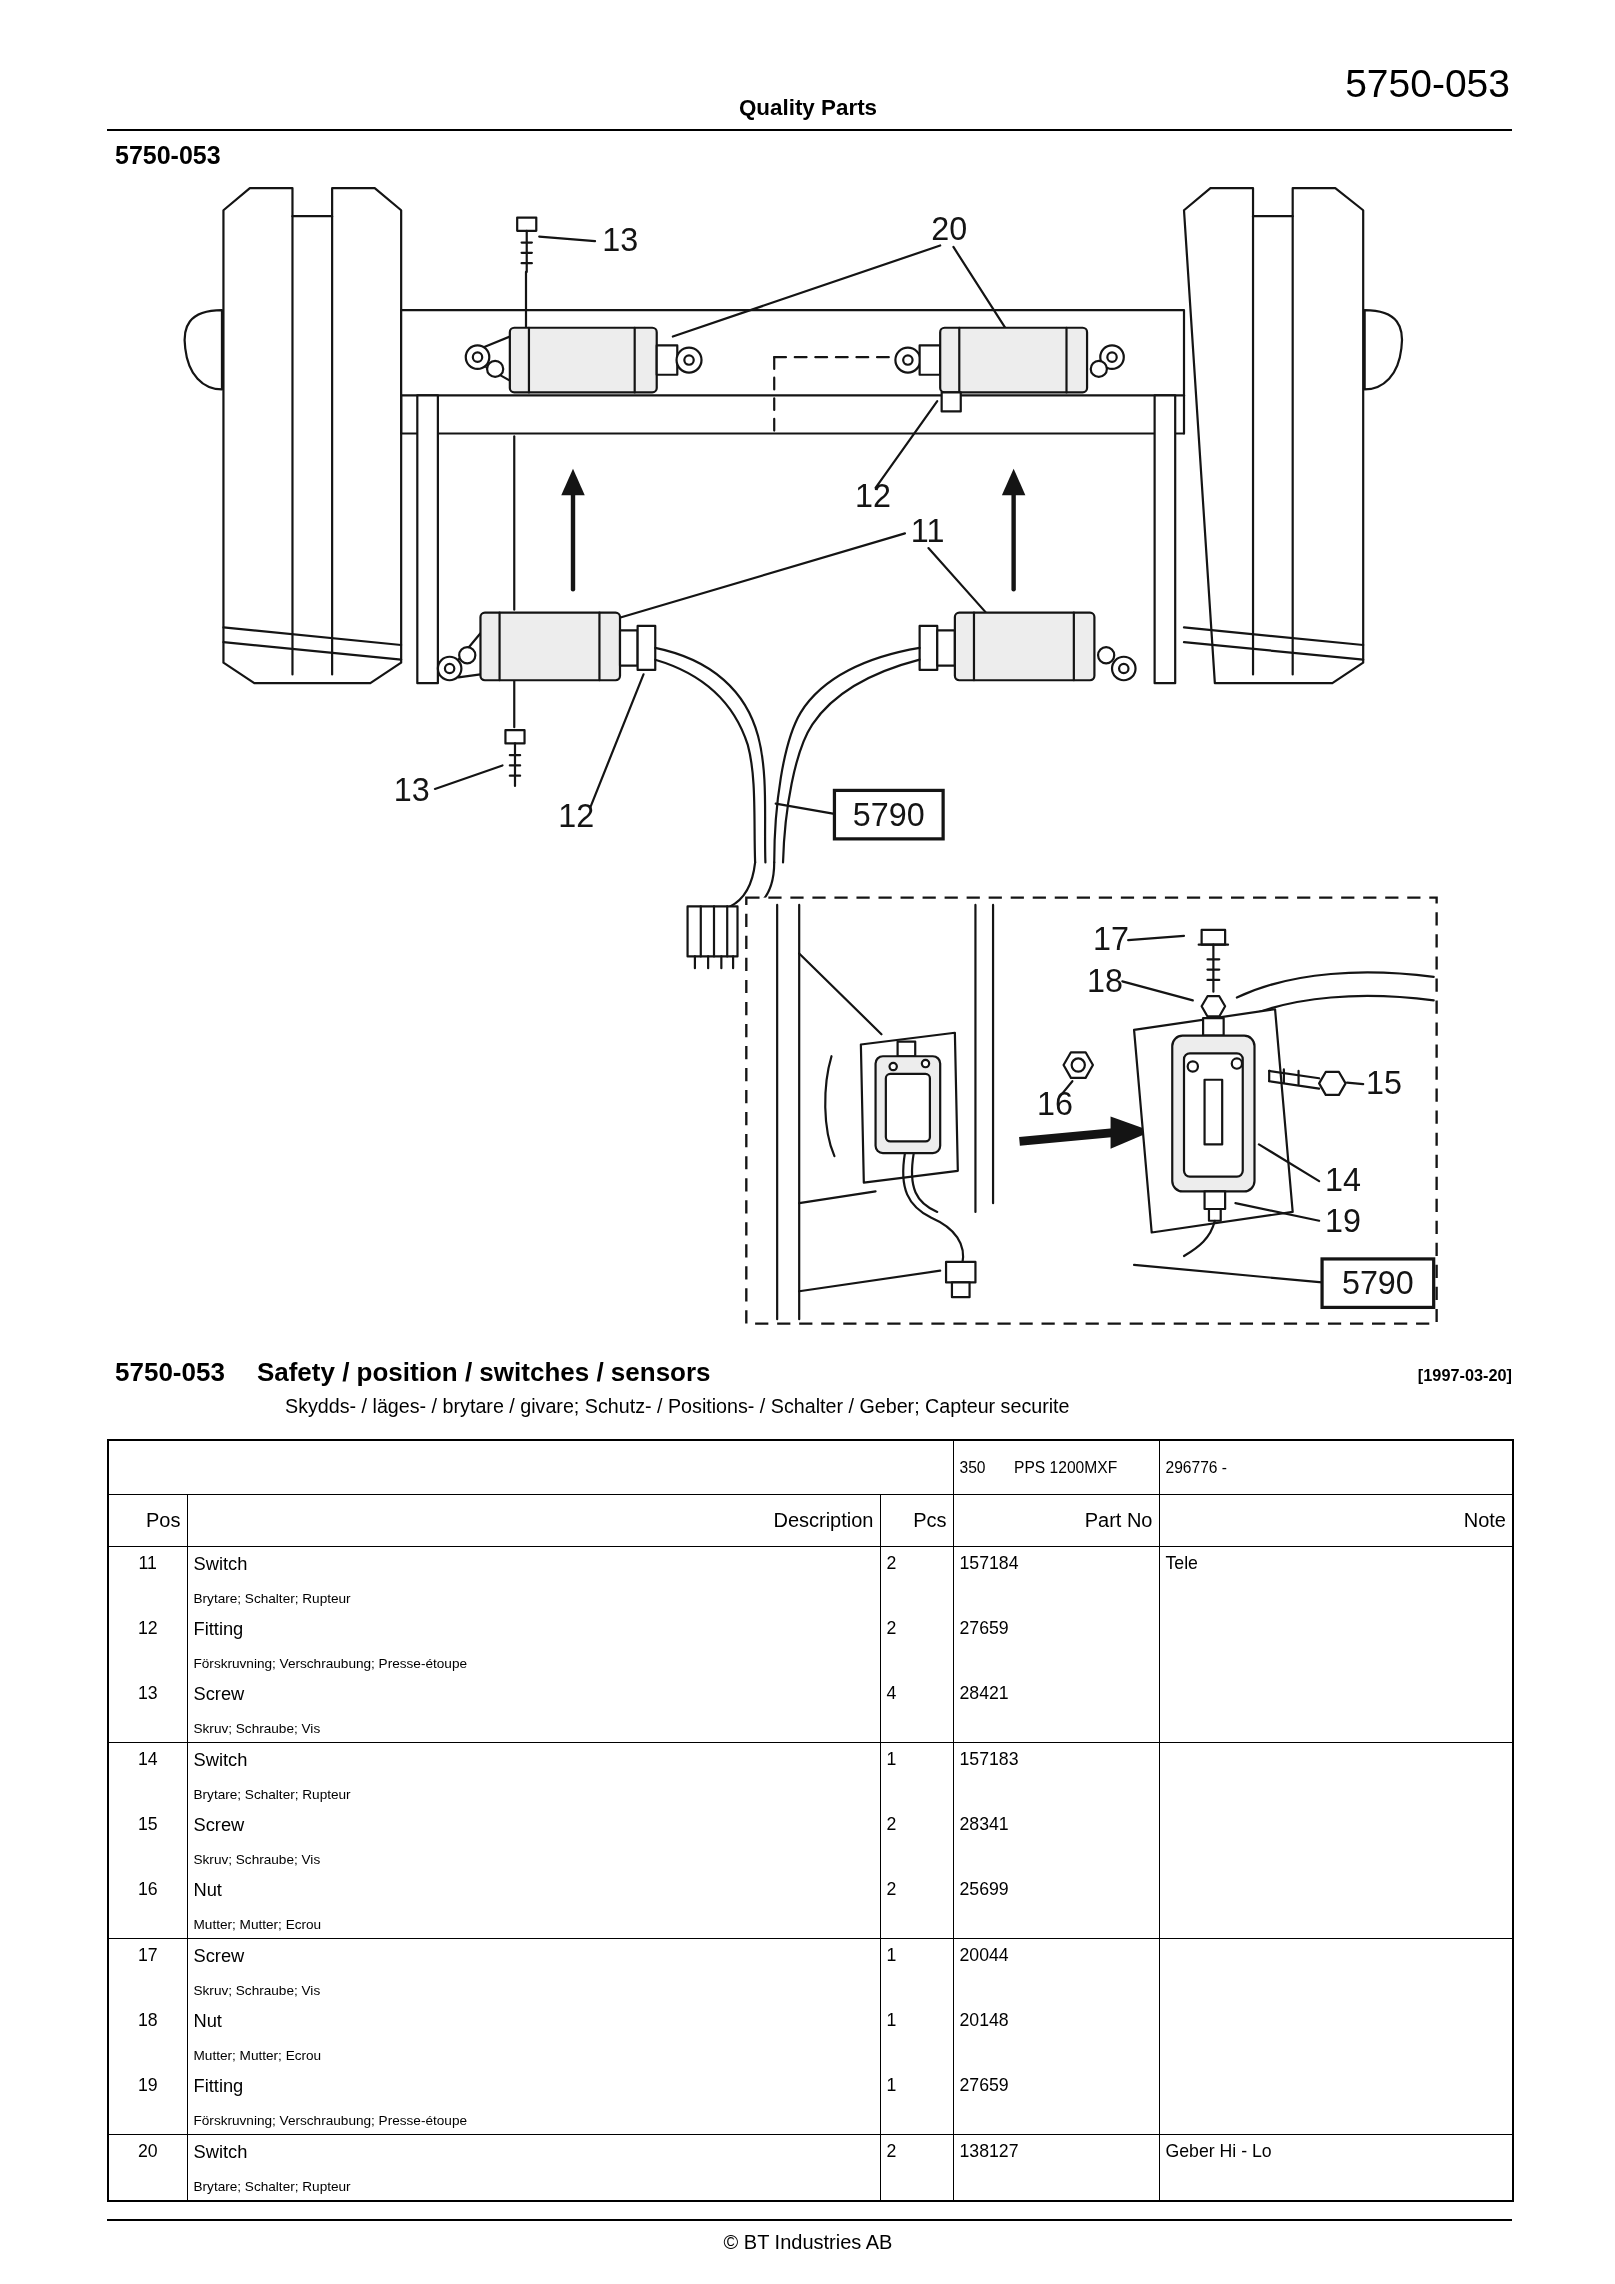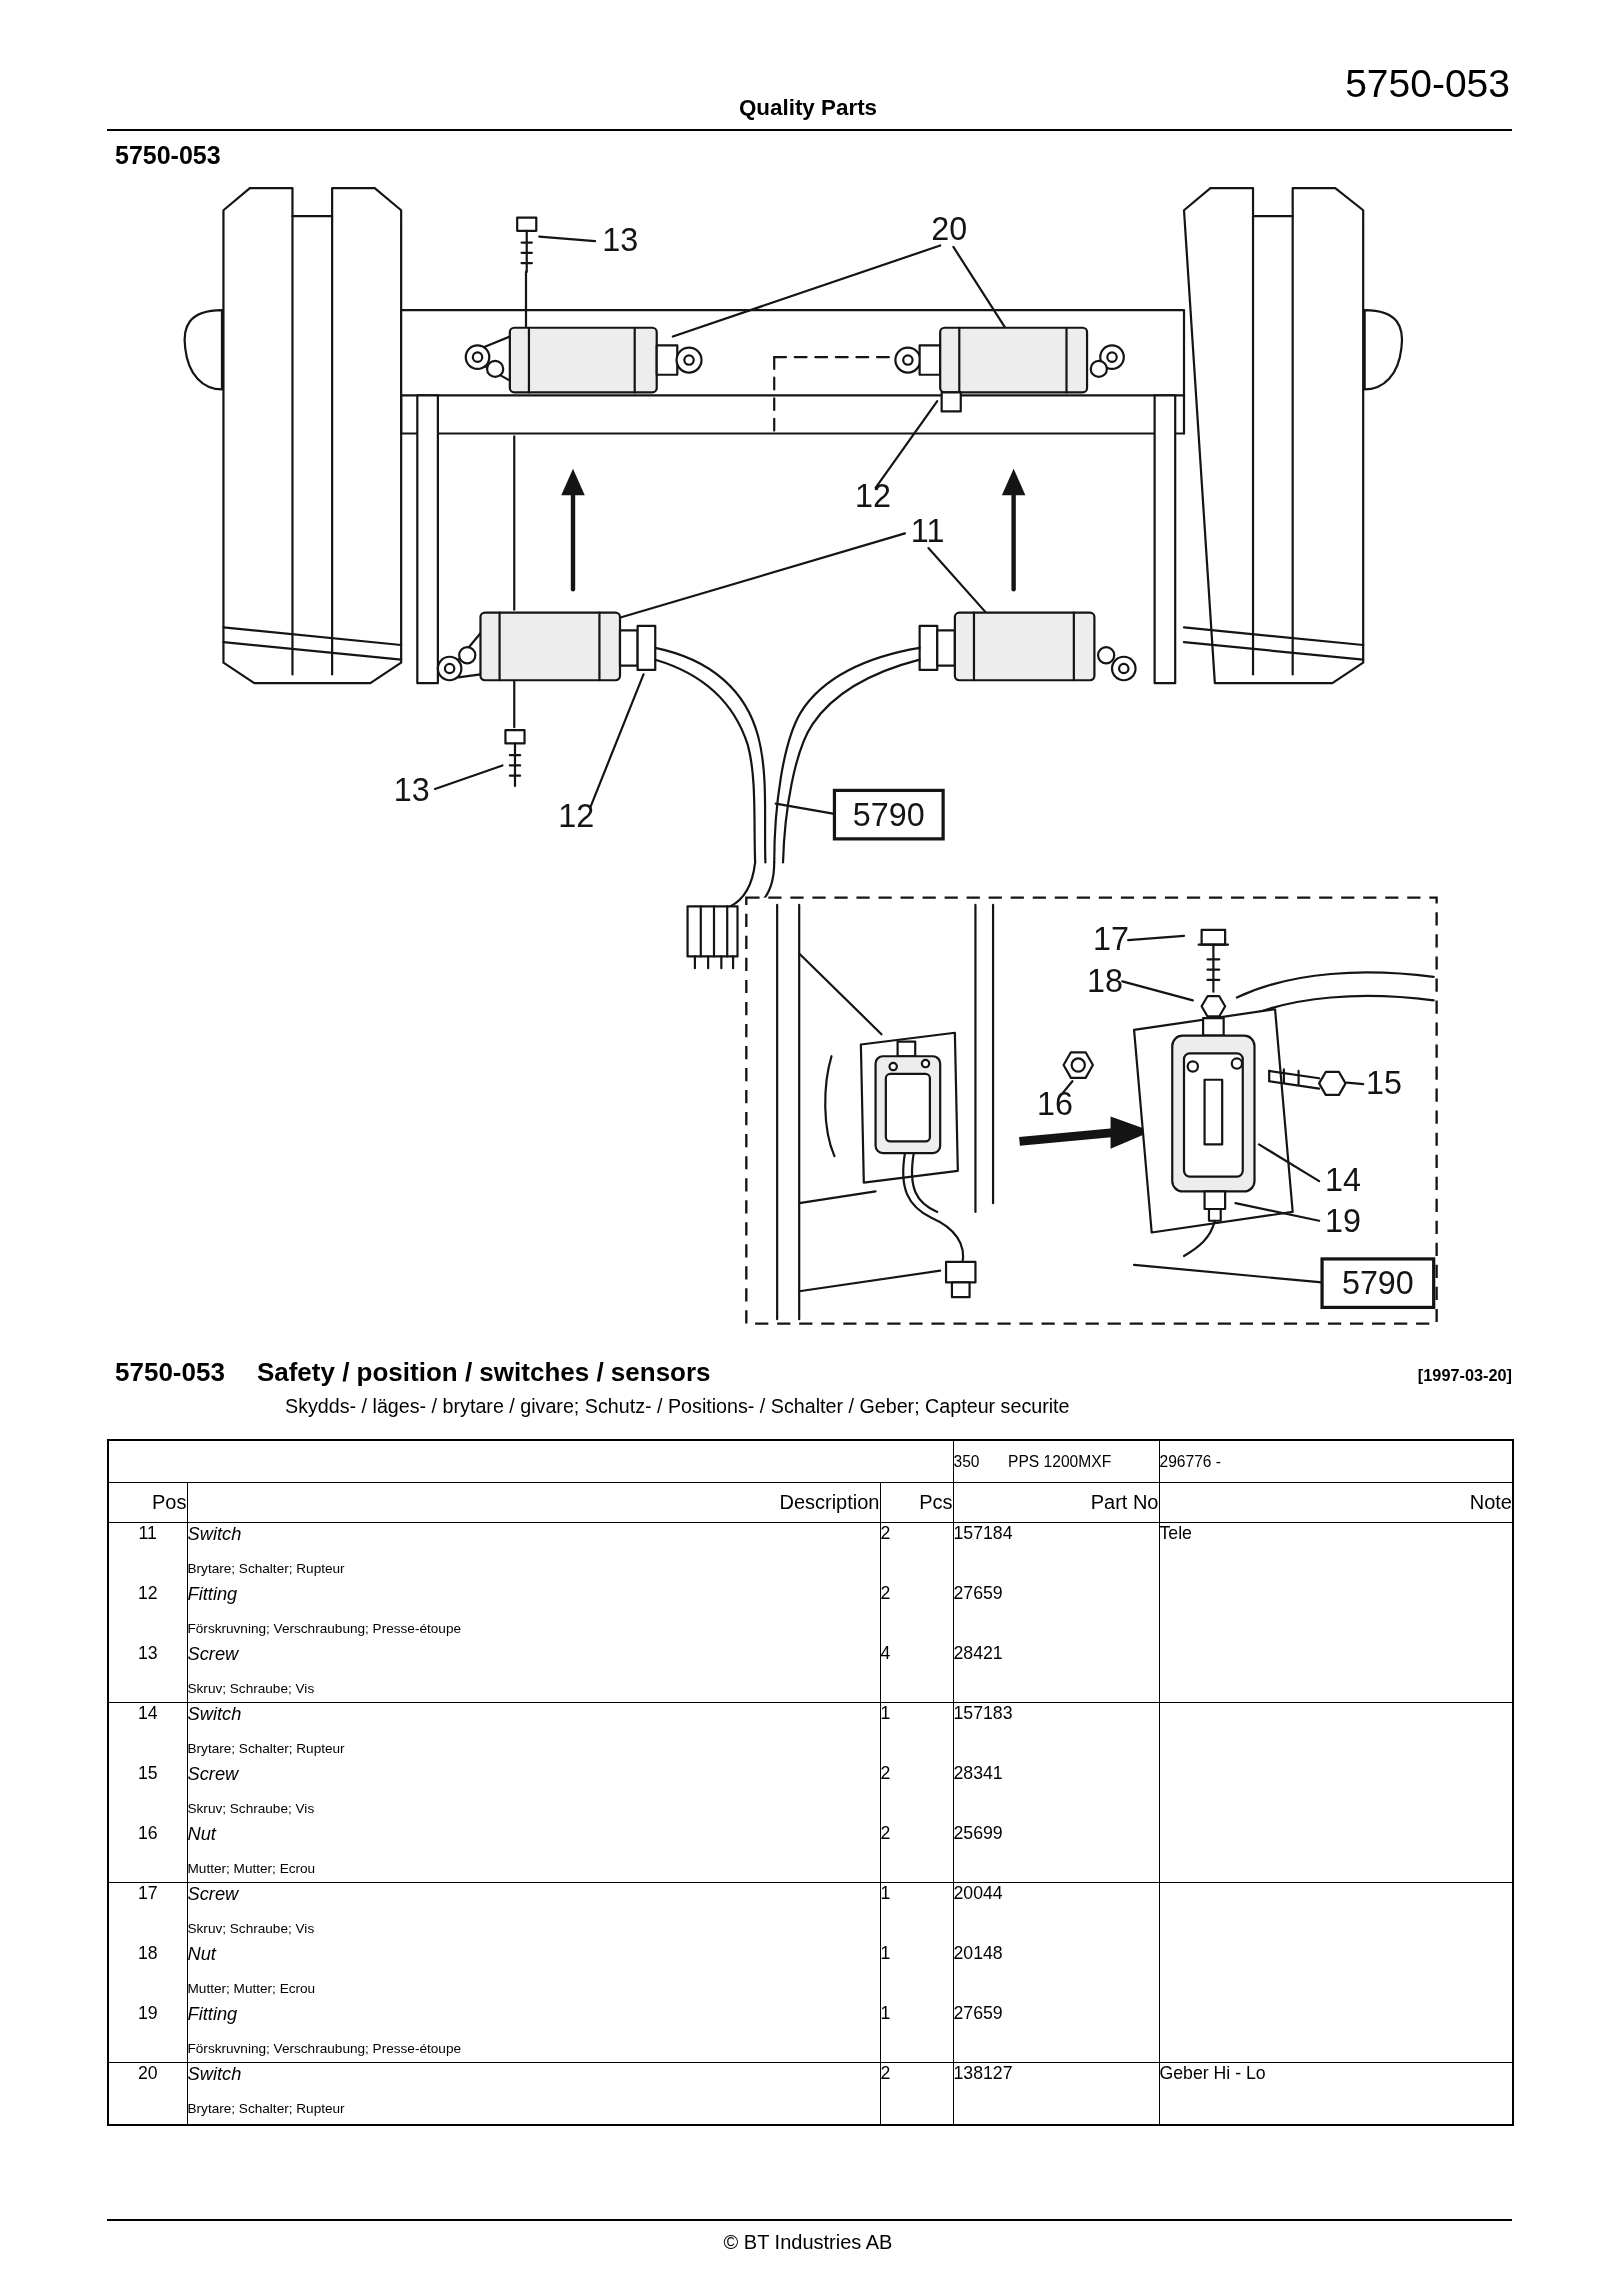--- a/index.html
+++ b/index.html
@@ -31,34 +31,34 @@
   .section{position:absolute;top:1357px;left:115px;width:1397px;}
   .sec-line1{display:flex;align-items:baseline;}
   .sec-num{font-size:26px;font-weight:bold;}
   .sec-title{font-size:26px;font-weight:bold;margin-left:32px;}
   .sec-date{margin-left:auto;font-size:16.3px;font-weight:bold;}
   .sec-sub{margin-left:170px;margin-top:6.8px;font-size:19.7px;}
 
   
   .parts-table{position:absolute;top:1439px;left:107px;width:1407px;
     border-collapse:collapse;border:2px solid #000;table-layout:fixed;}
-  .parts-table td,.parts-table th{padding:0;vertical-align:top;}
+  .parts-table td,.parts-table th{padding:6px;vertical-align:top;}
   .bl{border-left:1.4px solid #000;}
   .model-row td{height:41px;vertical-align:middle;font-size:15.6px;border-bottom:1.4px solid #000;}
   .model-cell{padding-left:8.1px;}
   .model-gap{display:inline-block;width:28.5px;}
   .serial-cell{padding-left:80px;}
   .head-row th{height:39px;vertical-align:middle;font-weight:normal;font-size:20px;
     text-align:right;border-bottom:1.4px solid #000;}
   tr.item{height:60px;}
   tr.item-last{height:62px;}
   .group-end td{border-bottom:1.4px solid #000;}
   .c-pos{text-align:center;font-size:17.7px;padding-top:8.1px;}
   .c-desc{padding:8.1px 0 5.4px 13.6px;}
-  .desc-main{font-size:18.3px;font-style:italic;}
+  .desc-main{font-size:18.3px;}
   .desc-sub{font-size:13.6px;margin-top:16px;}
   .c-pcs{font-size:17.7px;padding:8.1px 0 0 9.5px;}
   .c-part{font-size:17.7px;padding:8.1px 0 0 11px;}
   .c-note{font-size:17.7px;padding:8.1px 0 0 12.2px;}
 
   
   .footer-line{position:absolute;top:2219px;left:107px;width:1405px;border-top:2px solid #000;}
   .footer-text{position:absolute;top:2231px;left:0;width:1616px;text-align:center;font-size:20px;}
 </style>
 </head>

